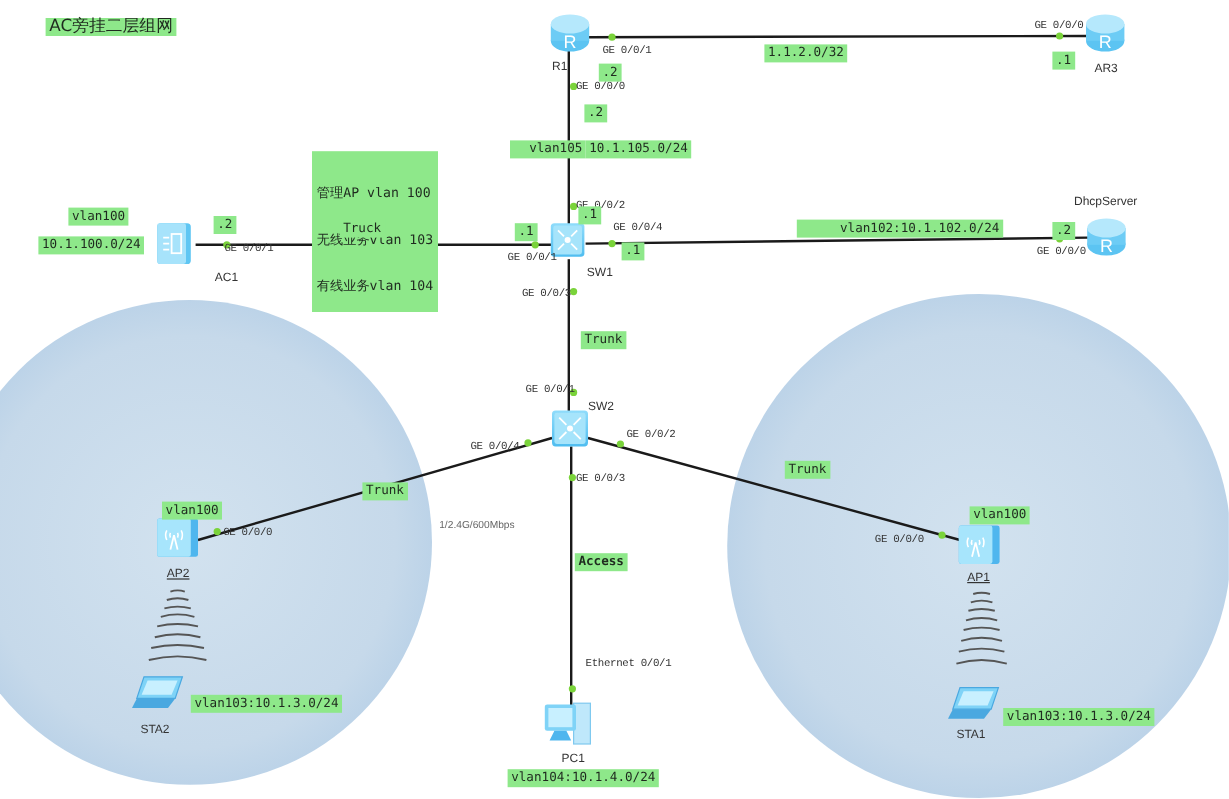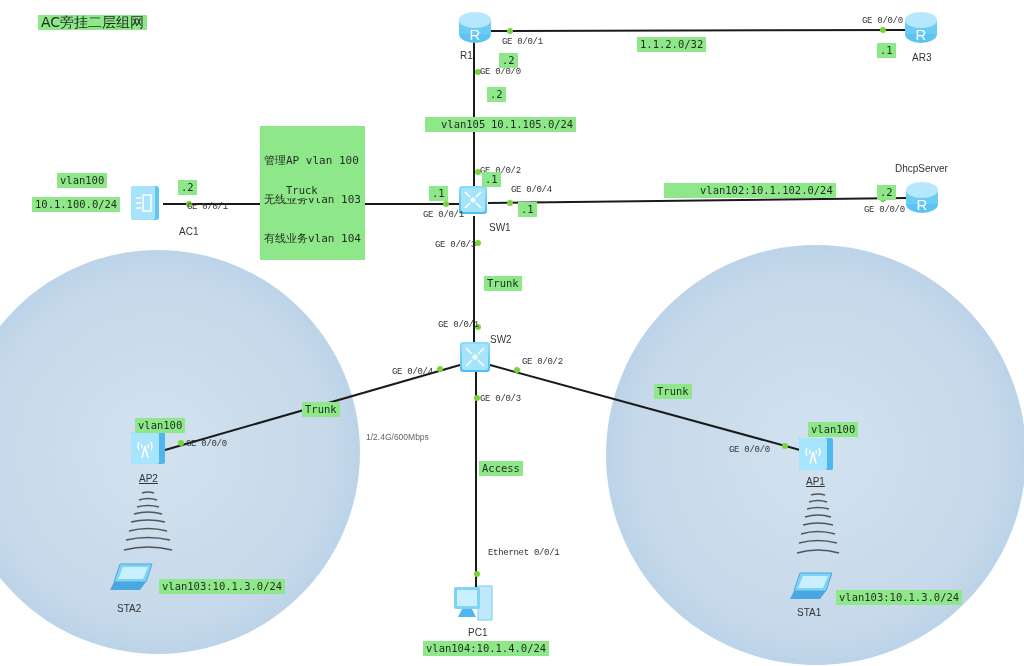--- a/index.html
+++ b/index.html
@@ -207,20 +207,20 @@
 <div class="tag" style="left:32px;top:197px;">10.1.100.0/24</div>
 <div class="tag" style="left:178px;top:180px;">.2</div>
 <div class="tag" style="left:283px;top:183px;">Truck</div>
 <div class="tag" style="left:429px;top:186px;">.1</div>
 <div class="tag" style="left:518px;top:202px;">.1</div>
 <div class="tag" style="left:664px;top:183px;padding-left:36px;">vlan102:10.1.102.0/24</div>
 <div class="tag" style="left:877px;top:185px;">.2</div>
 <div class="tag" style="left:484px;top:276px;">Trunk</div>
 <div class="tag" style="left:302px;top:402px;">Trunk</div>
 <div class="tag" style="left:654px;top:384px;">Trunk</div>
-<div class="tag" style="left:479px;top:461px;">Access</div>
+<div class="tag" style="left:479px;top:461px;font-weight:bold;">Access</div>
 <div class="tag" style="left:135px;top:418px;">vlan100</div>
 <div class="tag" style="left:808px;top:422px;">vlan100</div>
 <div class="tag" style="left:159px;top:579px;">vlan103:10.1.3.0/24</div>
 <div class="tag" style="left:836px;top:590px;">vlan103:10.1.3.0/24</div>
 <div class="tag" style="left:423px;top:641px;">vlan104:10.1.4.0/24</div>
 
 <div class="note" style="left:366px;top:432px;">1/2.4G/600Mbps</div>
 
 </body></html>

